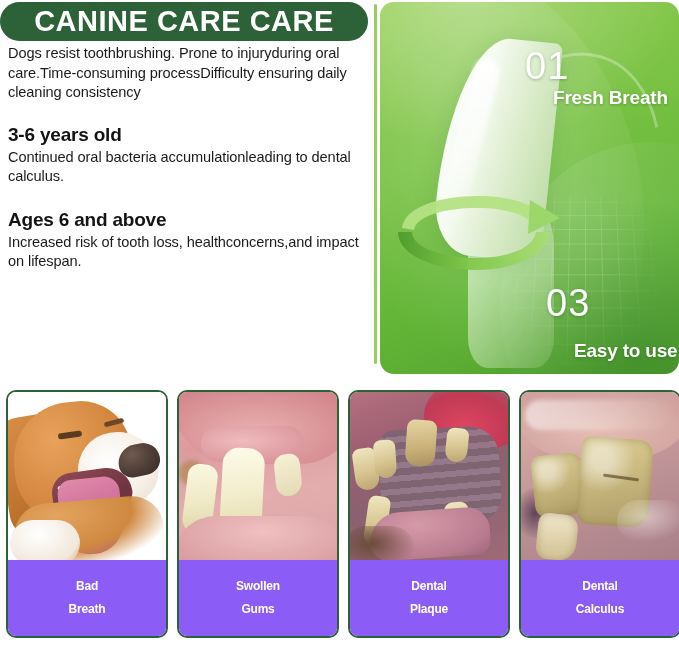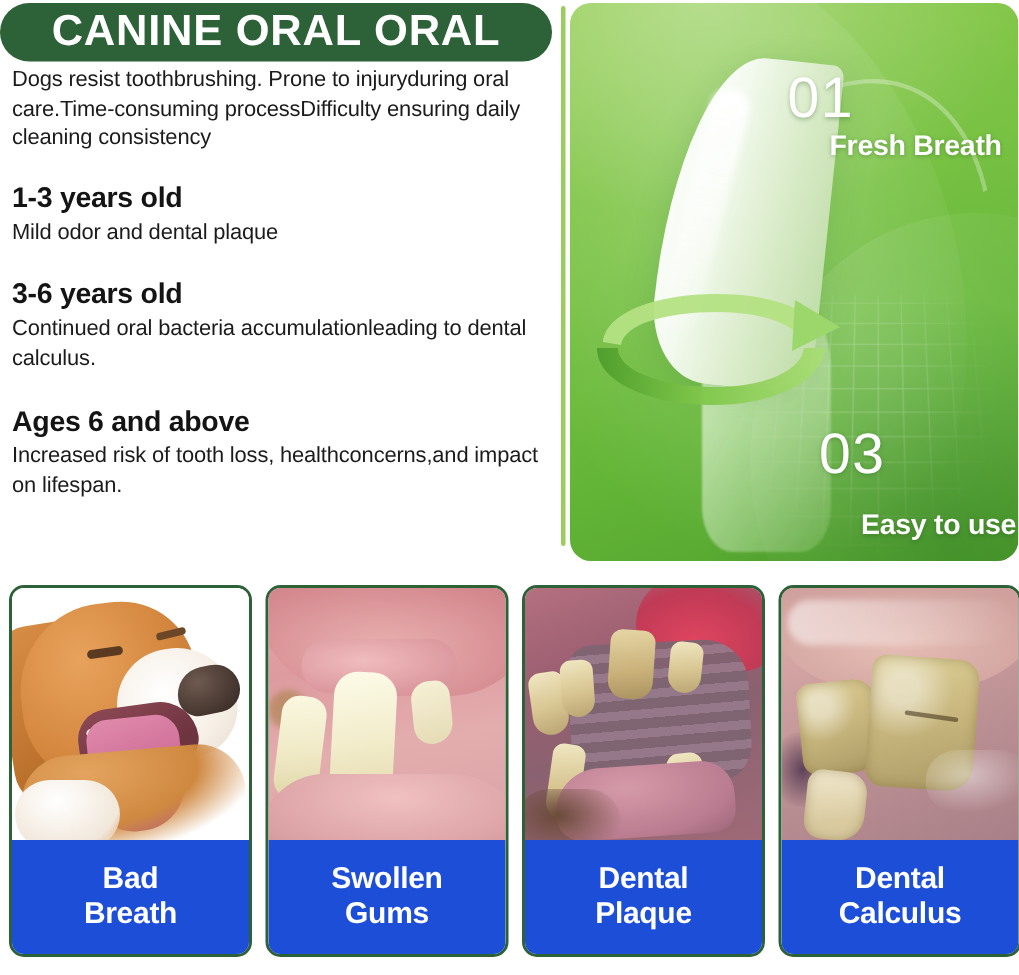--- a/index.html
+++ b/index.html
@@ -241,27 +241,27 @@
     width: 100%;
     height: 172px;
     overflow: hidden;
   }
   .card-label {
     position: absolute;
     left: 0;
     bottom: 0;
     width: 100%;
     height: 76px;
-    background: #1d4ed8;
+    background: #8b5cf6;
     display: flex;
     align-items: center;
     justify-content: center;
     text-align: center;
     color: #ffffff;
-    font-size: 20px;
+    font-size: 12px;
     font-weight: bold;
     line-height: 23px;
     letter-spacing: -0.2px;
     white-space: pre-line;
     box-sizing: border-box;
   }
 
   
   .photo-dog { position: absolute; inset: 0; background: #ffffff; }
   .dog-head {
@@ -463,31 +463,27 @@
   .cc-dark {
     position: absolute; left: -6px; top: 96px; width: 40px; height: 50px;
     background: radial-gradient(ellipse at 50% 50%, #5f4258 0%, rgba(95,66,88,0) 75%);
     border-radius: 24px;
   }
 </style>
 </head>
 <body>
 
 <div class="banner">
-  <div class="banner-title">CANINE ORAL ORAL</div>
+  <div class="banner-title">CANINE CARE CARE</div>
 </div>
 
 <div class="left-col">
 
   <p class="intro-text">Dogs resist toothbrushing. Prone to injuryduring oral care.Time-consuming processDifficulty ensuring daily cleaning consistency</p>
 
-  <div class="age-block b1">
-    <p class="age-heading">1-3 years old</p>
-    <p class="age-desc">Mild odor and dental plaque</p>
-  </div>
 
   <div class="age-block b2">
     <p class="age-heading">3-6 years old</p>
     <p class="age-desc">Continued oral bacteria accumulationleading to dental calculus.</p>
   </div>
 
   <div class="age-block b3">
     <p class="age-heading">Ages 6 and above</p>
     <p class="age-desc">Increased risk of tooth loss, healthconcerns,and impact on lifespan.</p>
   </div>

